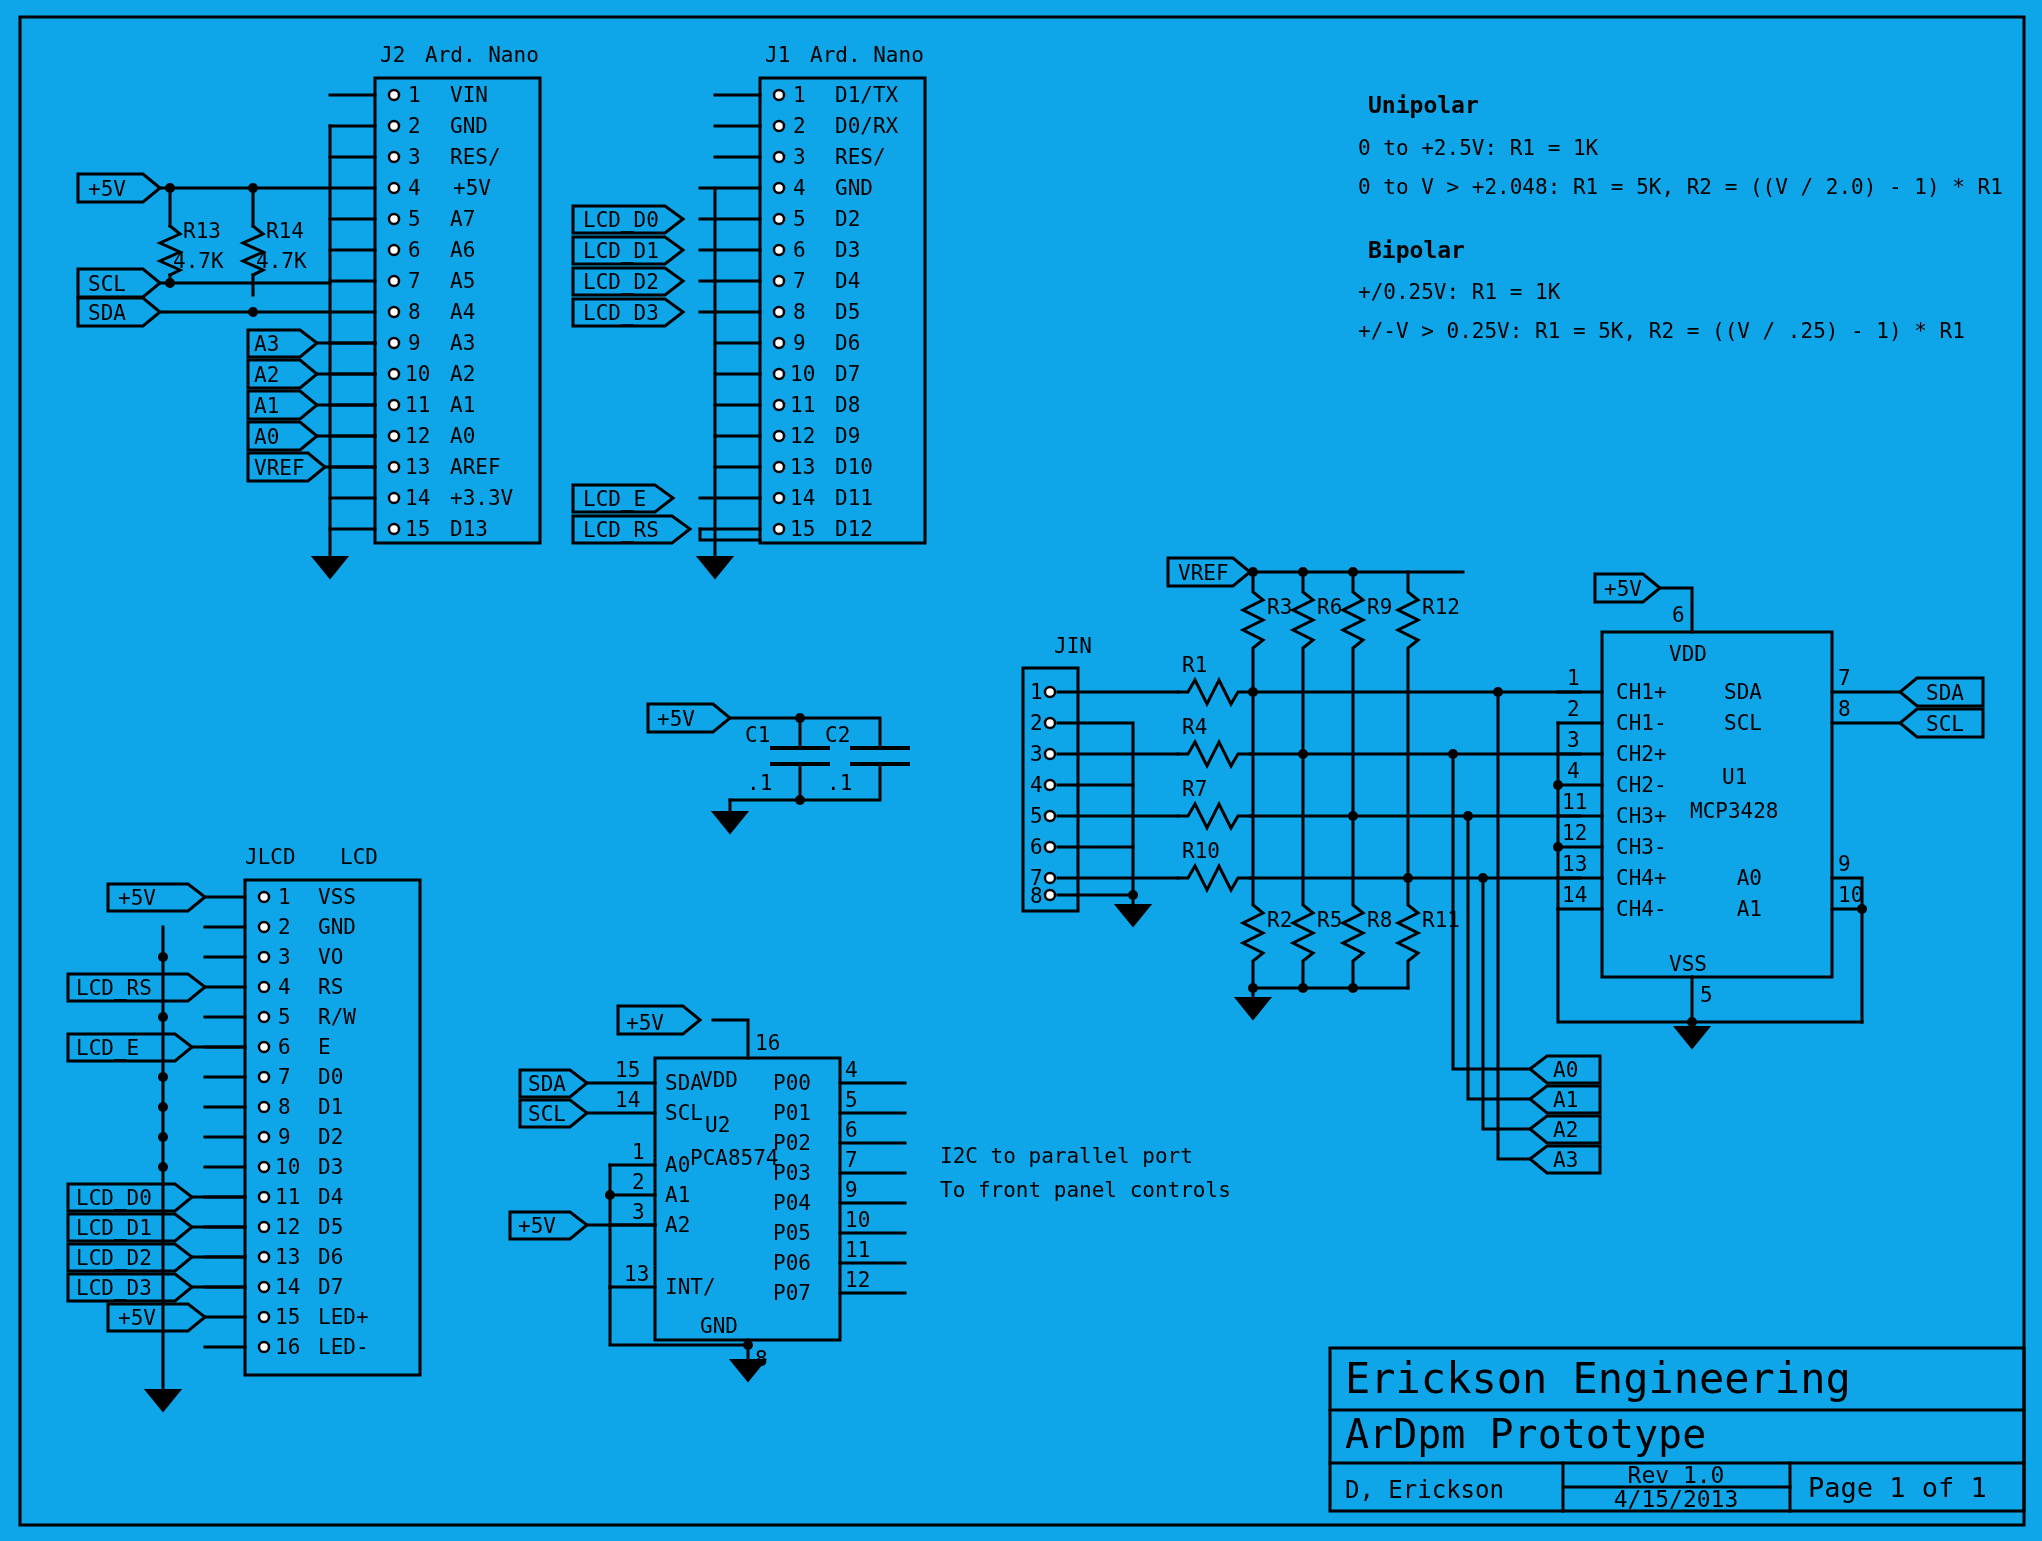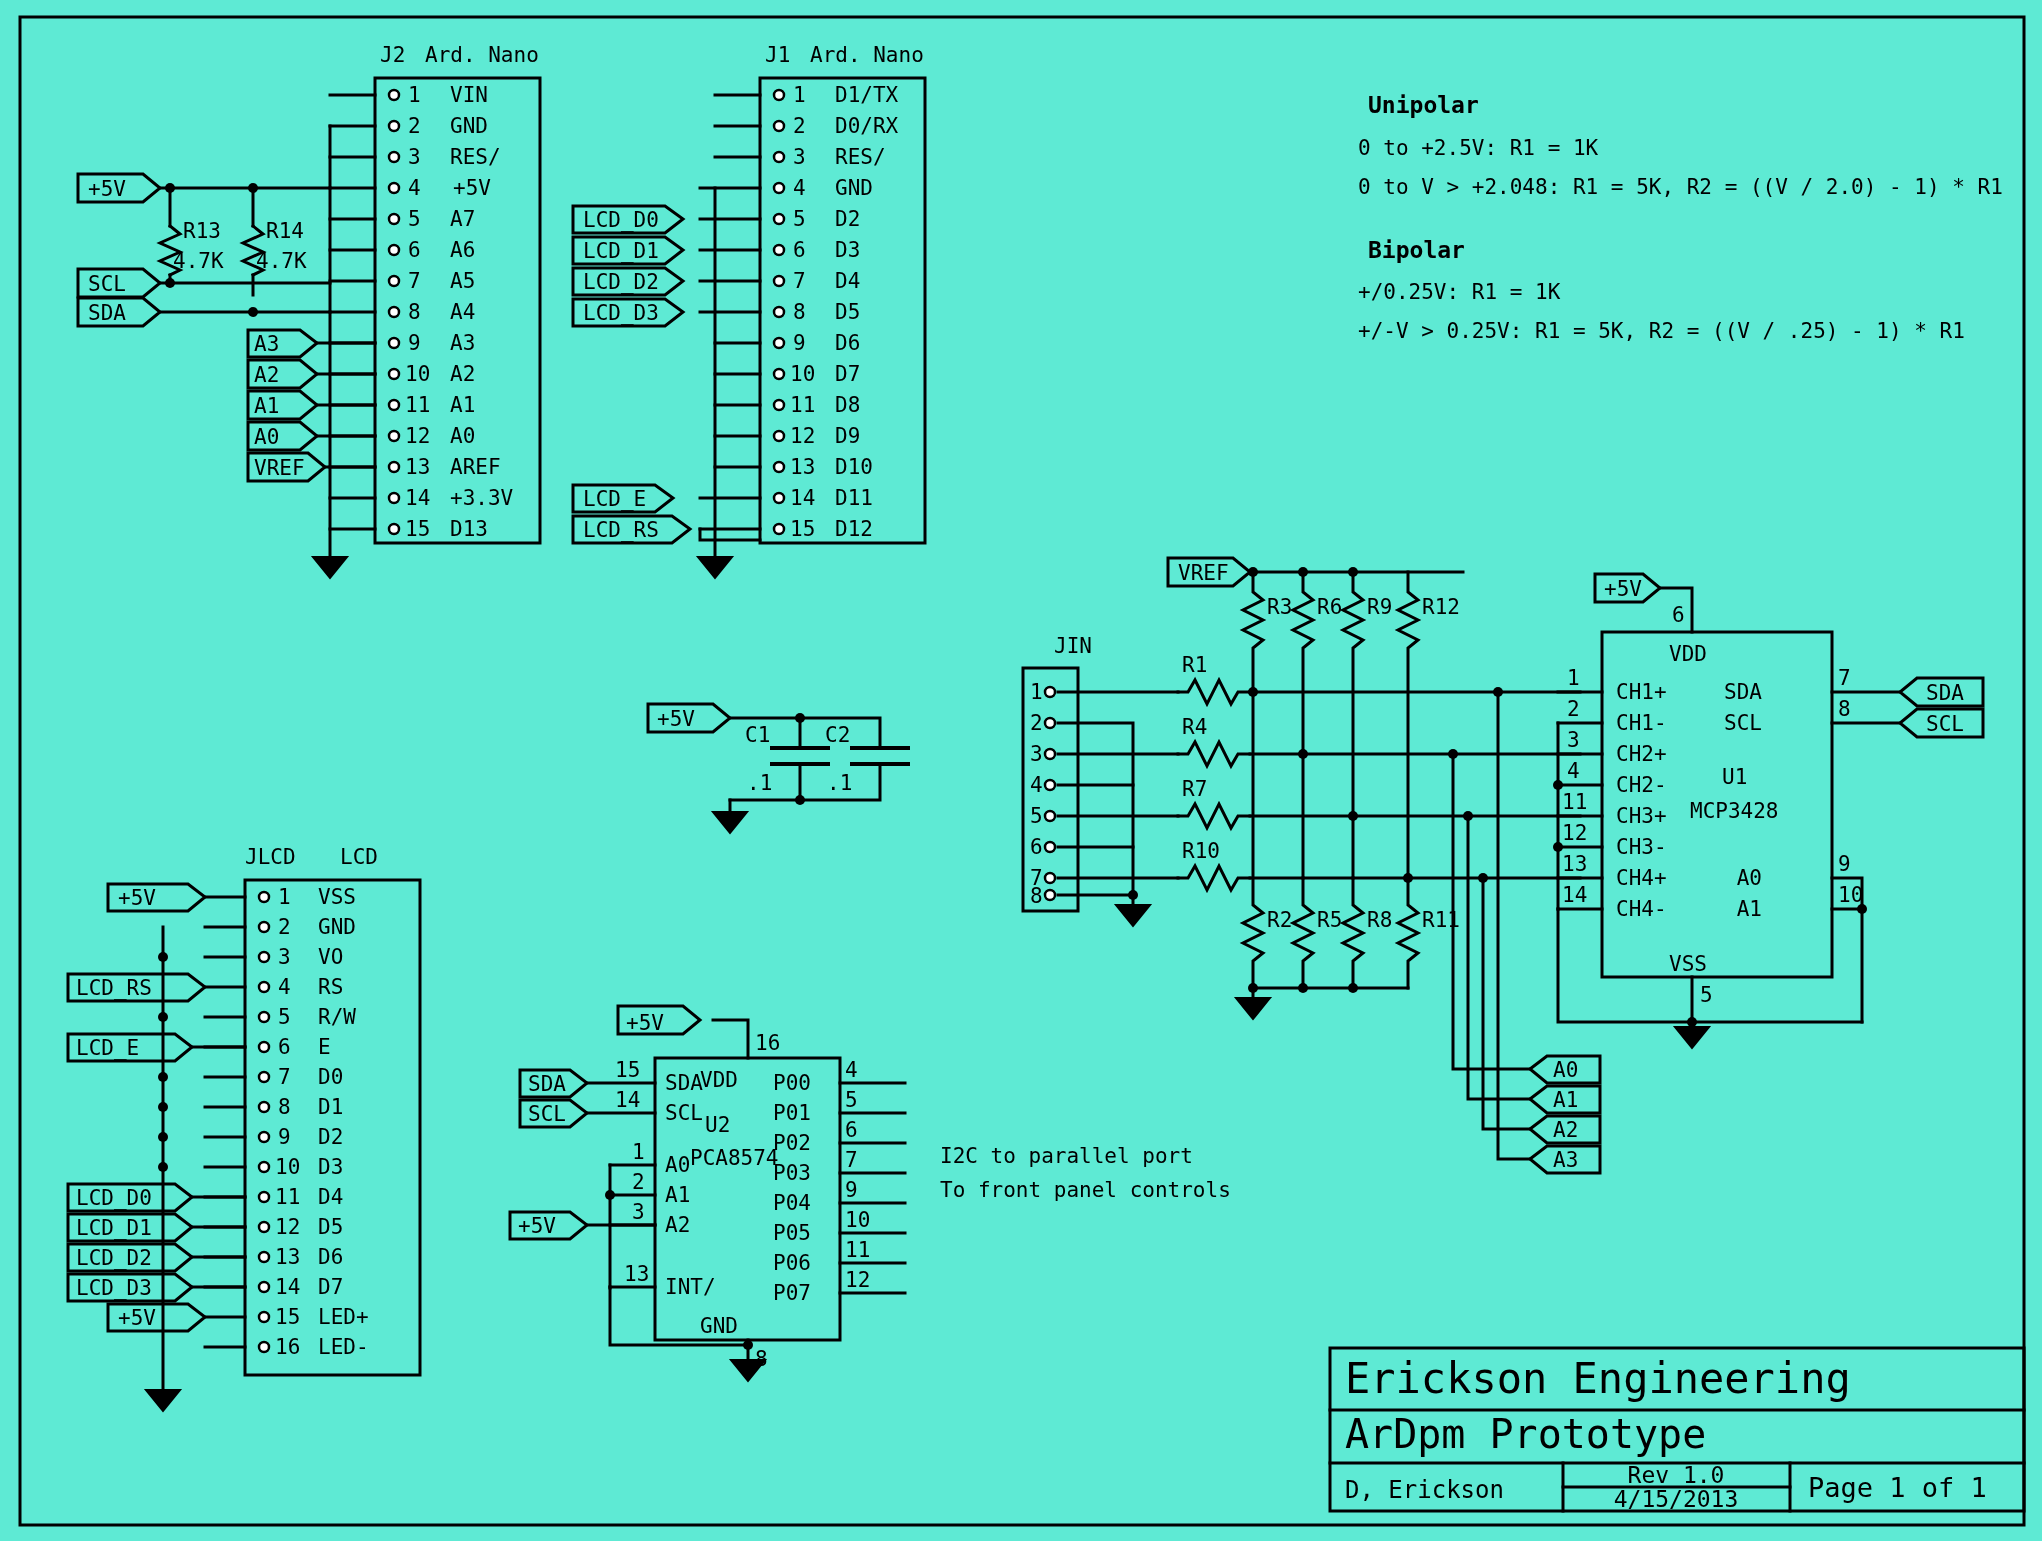--- a/index.html
+++ b/index.html
@@ -1,17 +1,17 @@
 <!DOCTYPE html>
 <html><head>
 <meta charset="utf-8">
 <style>
   html,body{margin:0;padding:0;background:#fff;}
   body{font-family:"DejaVu Sans Mono","Liberation Mono",monospace;}
-  #sheet{position:relative;width:2042px;height:1541px;background:#5eead4;overflow:hidden;}
+  #sheet{position:relative;width:2042px;height:1541px;background:#0ea5e9;overflow:hidden;}
   svg{position:absolute;left:0;top:0;}
   text{font-family:"DejaVu Sans Mono","Liberation Mono",monospace;fill:#000;}
 </style>
 </head>
 <body>
 
 <div id="sheet">
 <svg width="2042" height="1541" viewBox="0 0 2042 1541">
   <g fill="none" stroke="#000" stroke-width="3" stroke-linecap="square">
 

